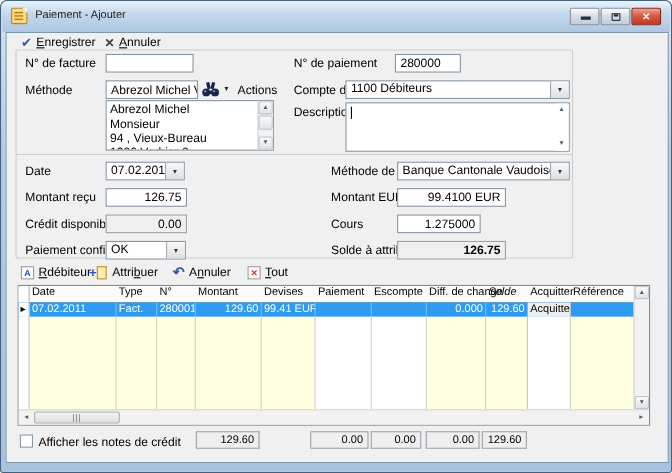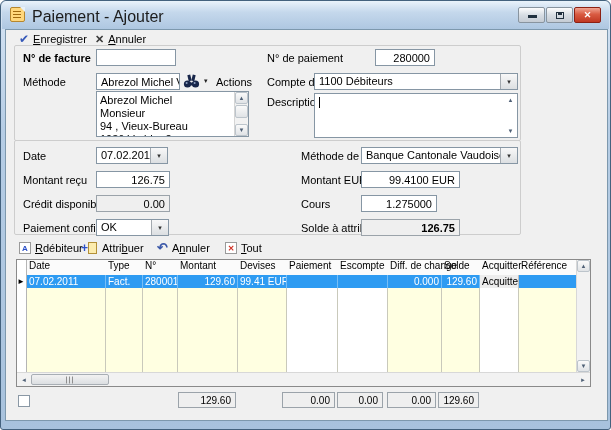--- a/index.html
+++ b/index.html
@@ -8,21 +8,21 @@
        background:linear-gradient(#d7e5f4,#b6cde5 30%,#a8c2dd);
        border:1px solid #44627e;border-radius:6px 6px 3px 3px;overflow:hidden;}
   .titlebar{position:absolute;left:1px;top:0;right:1px;height:28px;border-radius:5px 5px 0 0;
        background:linear-gradient(#eaf3fb,#c5d8ec 40%,#aec7e1);}
   .app-icon{position:absolute;left:8px;top:6px;width:15px;height:15px;background:#ffd77c;
        border:1px solid #b5862e;border-radius:2px;box-sizing:border-box;}
   .app-icon:before{content:"";position:absolute;left:2px;top:3px;width:8px;height:1px;background:#a06a10;
        box-shadow:0 3px 0 #a06a10,0 6px 0 #a06a10;}
   .app-icon:after{content:"";position:absolute;right:-1px;top:-1px;border-style:solid;border-width:0 5px 5px 0;
        border-color:transparent #e8f1fa transparent transparent;}
-  .title{position:absolute;left:30px;top:7px;font-size:16px;color:#1c1c1c;}
+  .title{position:absolute;left:30px;top:7px;font-size:10px;color:#1c1c1c;}
   .winbtns{position:absolute;right:8px;top:6px;display:flex;gap:1px;}
   .wbtn{width:27px;height:16px;box-sizing:border-box;border:1px solid #88949f;border-radius:2px;
        background:linear-gradient(#fdfdfd,#d7dde4 50%,#c5ccd4);position:relative;cursor:default;}
   .wbtn-close{background:linear-gradient(#f0a492,#d95b42 45%,#c03822);border-color:#8c2013;
        color:#fff;font-size:9px;font-weight:bold;text-align:center;line-height:14px;}
   .glyph-min{position:absolute;left:9px;bottom:4px;width:9px;height:3px;background:#20303f;}
   .glyph-max{position:absolute;left:9px;top:4px;width:8px;height:7px;border:1px solid #20303f;box-sizing:border-box;}
   .glyph-max:before{content:"";position:absolute;left:1px;top:0px;right:1px;height:2px;background:#20303f;}
   .client{position:absolute;left:4px;top:28px;width:603px;height:392px;background:#f0f0f0;
        border:1px solid #7d98ad;box-sizing:border-box;}
@@ -105,21 +105,21 @@
     <span><span></span><span class="u">E</span><span>nregistrer</span></span>
   </div>
   <div class="tbbtn" style="left:94px;top:30px;">
     <span style="color:#3a3a3a;font-size:11px;font-weight:bold;">✕</span>
     <span><span></span><span class="u">A</span><span>nnuler</span></span>
   </div>
 
   <div class="groupbox" style="left:13px;top:44px;width:505px;height:94px;"></div>
   <div class="groupbox" style="left:13px;top:139px;width:505px;height:93px;"></div>
 
-  <div class="lbl" style="left:22px;top:51px;font-weight:bold;">N° de facture</div>
+  <div class="lbl" style="left:22px;top:51px;">N° de facture</div>
   <div class="inp" style="left:95px;top:48px;width:80px;height:17px;"></div>
 
   <div class="lbl" style="left:22px;top:75px;">Méthode</div>
   <div class="inp" style="left:95px;top:72px;width:84px;height:17px;">Abrezol Michel Verbier</div>
   <svg style="position:absolute;left:182px;top:73px;" width="17" height="15">
     <rect x="5" y="1" width="3" height="6" fill="#18264a" transform="rotate(-14 6 4)"></rect>
     <rect x="9" y="1" width="3" height="6" fill="#18264a" transform="rotate(14 11 4)"></rect>
     <circle cx="4.5" cy="10" r="3.6" fill="#18264a"></circle>
     <circle cx="12.5" cy="10" r="3.6" fill="#18264a"></circle>
     <rect x="6.5" y="8.5" width="4" height="3" fill="#18264a"></rect>
@@ -137,21 +137,21 @@
       <div>1936 Verbier 2</div>
     </div>
     <div class="sbar-v">
       <div class="sarrow" style="top:0;">▲</div>
       <div class="sarrow" style="top:13px;height:13px;font-size:0;"></div>
       <div class="sarrow" style="bottom:0;">▼</div>
     </div>
   </div>
 
   <div class="lbl" style="left:266px;top:51px;">N° de paiement</div>
-  <div class="inp" style="left:374px;top:48px;width:60px;height:17px;text-align:right;">280000</div>
+  <div class="inp" style="left:358px;top:48px;width:60px;height:17px;text-align:left;">280000</div>
 
   <div class="lbl" style="left:266px;top:75px;">Compte débiteur</div>
   <div class="combo" style="left:313px;top:72px;width:204px;height:17px;">
     <span class="cval">1100 Débiteurs</span>
     <span class="cbtn">▾</span>
   </div>
 
   <div class="lbl" style="left:266px;top:95px;">Description</div>
   <div class="listbox" style="left:313px;top:92px;width:204px;height:45px;">
     <div class="caret" style="left:4px;top:3px;"></div>
@@ -218,21 +218,21 @@
     <div class="trow thead">
       <div class="tcell gutter" style="width:10px;"></div>
       <div class="tcell" style="width:79px;">Date</div>
       <div class="tcell" style="width:37px;">Type</div>
       <div class="tcell" style="width:35px;">N°</div>
       <div class="tcell" style="width:60px;">Montant</div>
       <div class="tcell" style="width:49px;">Devises</div>
       <div class="tcell" style="width:51px;">Paiement</div>
       <div class="tcell" style="width:50px;">Escompte</div>
       <div class="tcell" style="width:54px;">Diff. de change</div>
-      <div class="tcell" style="width:38px;">Solde</div>
+      <div class="tcell" style="width:38px;font-style:italic;">Solde</div>
       <div class="tcell" style="width:39px;">Acquitter</div>
       <div class="tcell" style="flex:1;">Référence</div>
     </div>
 
     <div class="trow rsel">
       <div class="tcell gutter rowmark" style="width:10px;">►</div>
       <div class="tcell" style="width:79px;">07.02.2011</div>
       <div class="tcell" style="width:37px;">Fact.</div>
       <div class="tcell num" style="width:35px;">280001</div>
       <div class="tcell num" style="width:60px;">129.60</div>
@@ -268,19 +268,20 @@
     <div class="hscroll">
       <div class="harrow" style="left:1px;">◄</div>
       <div class="hthumb">
           <span class="grip"></span>
         </div>
       <div class="harrow" style="right:1px;">►</div>
     </div>
   </div>
 
   <div class="chk" style="left:17px;top:394px;"></div>
+  <div class="lbl" style="left:34px;top:395px;">Afficher les notes de crédit</div>
 
   <div class="inp ro num" style="left:177px;top:391px;width:58px;height:16px;font-size:10px;">129.60</div>
   <div class="inp ro num" style="left:281px;top:391px;width:53px;height:16px;font-size:10px;">0.00</div>
   <div class="inp ro num" style="left:336px;top:391px;width:46px;height:16px;font-size:10px;">0.00</div>
   <div class="inp ro num" style="left:386px;top:391px;width:49px;height:16px;font-size:10px;">0.00</div>
   <div class="inp ro num" style="left:437px;top:391px;width:41px;height:16px;font-size:10px;">129.60</div>
 </div>
 
 </body></html>

